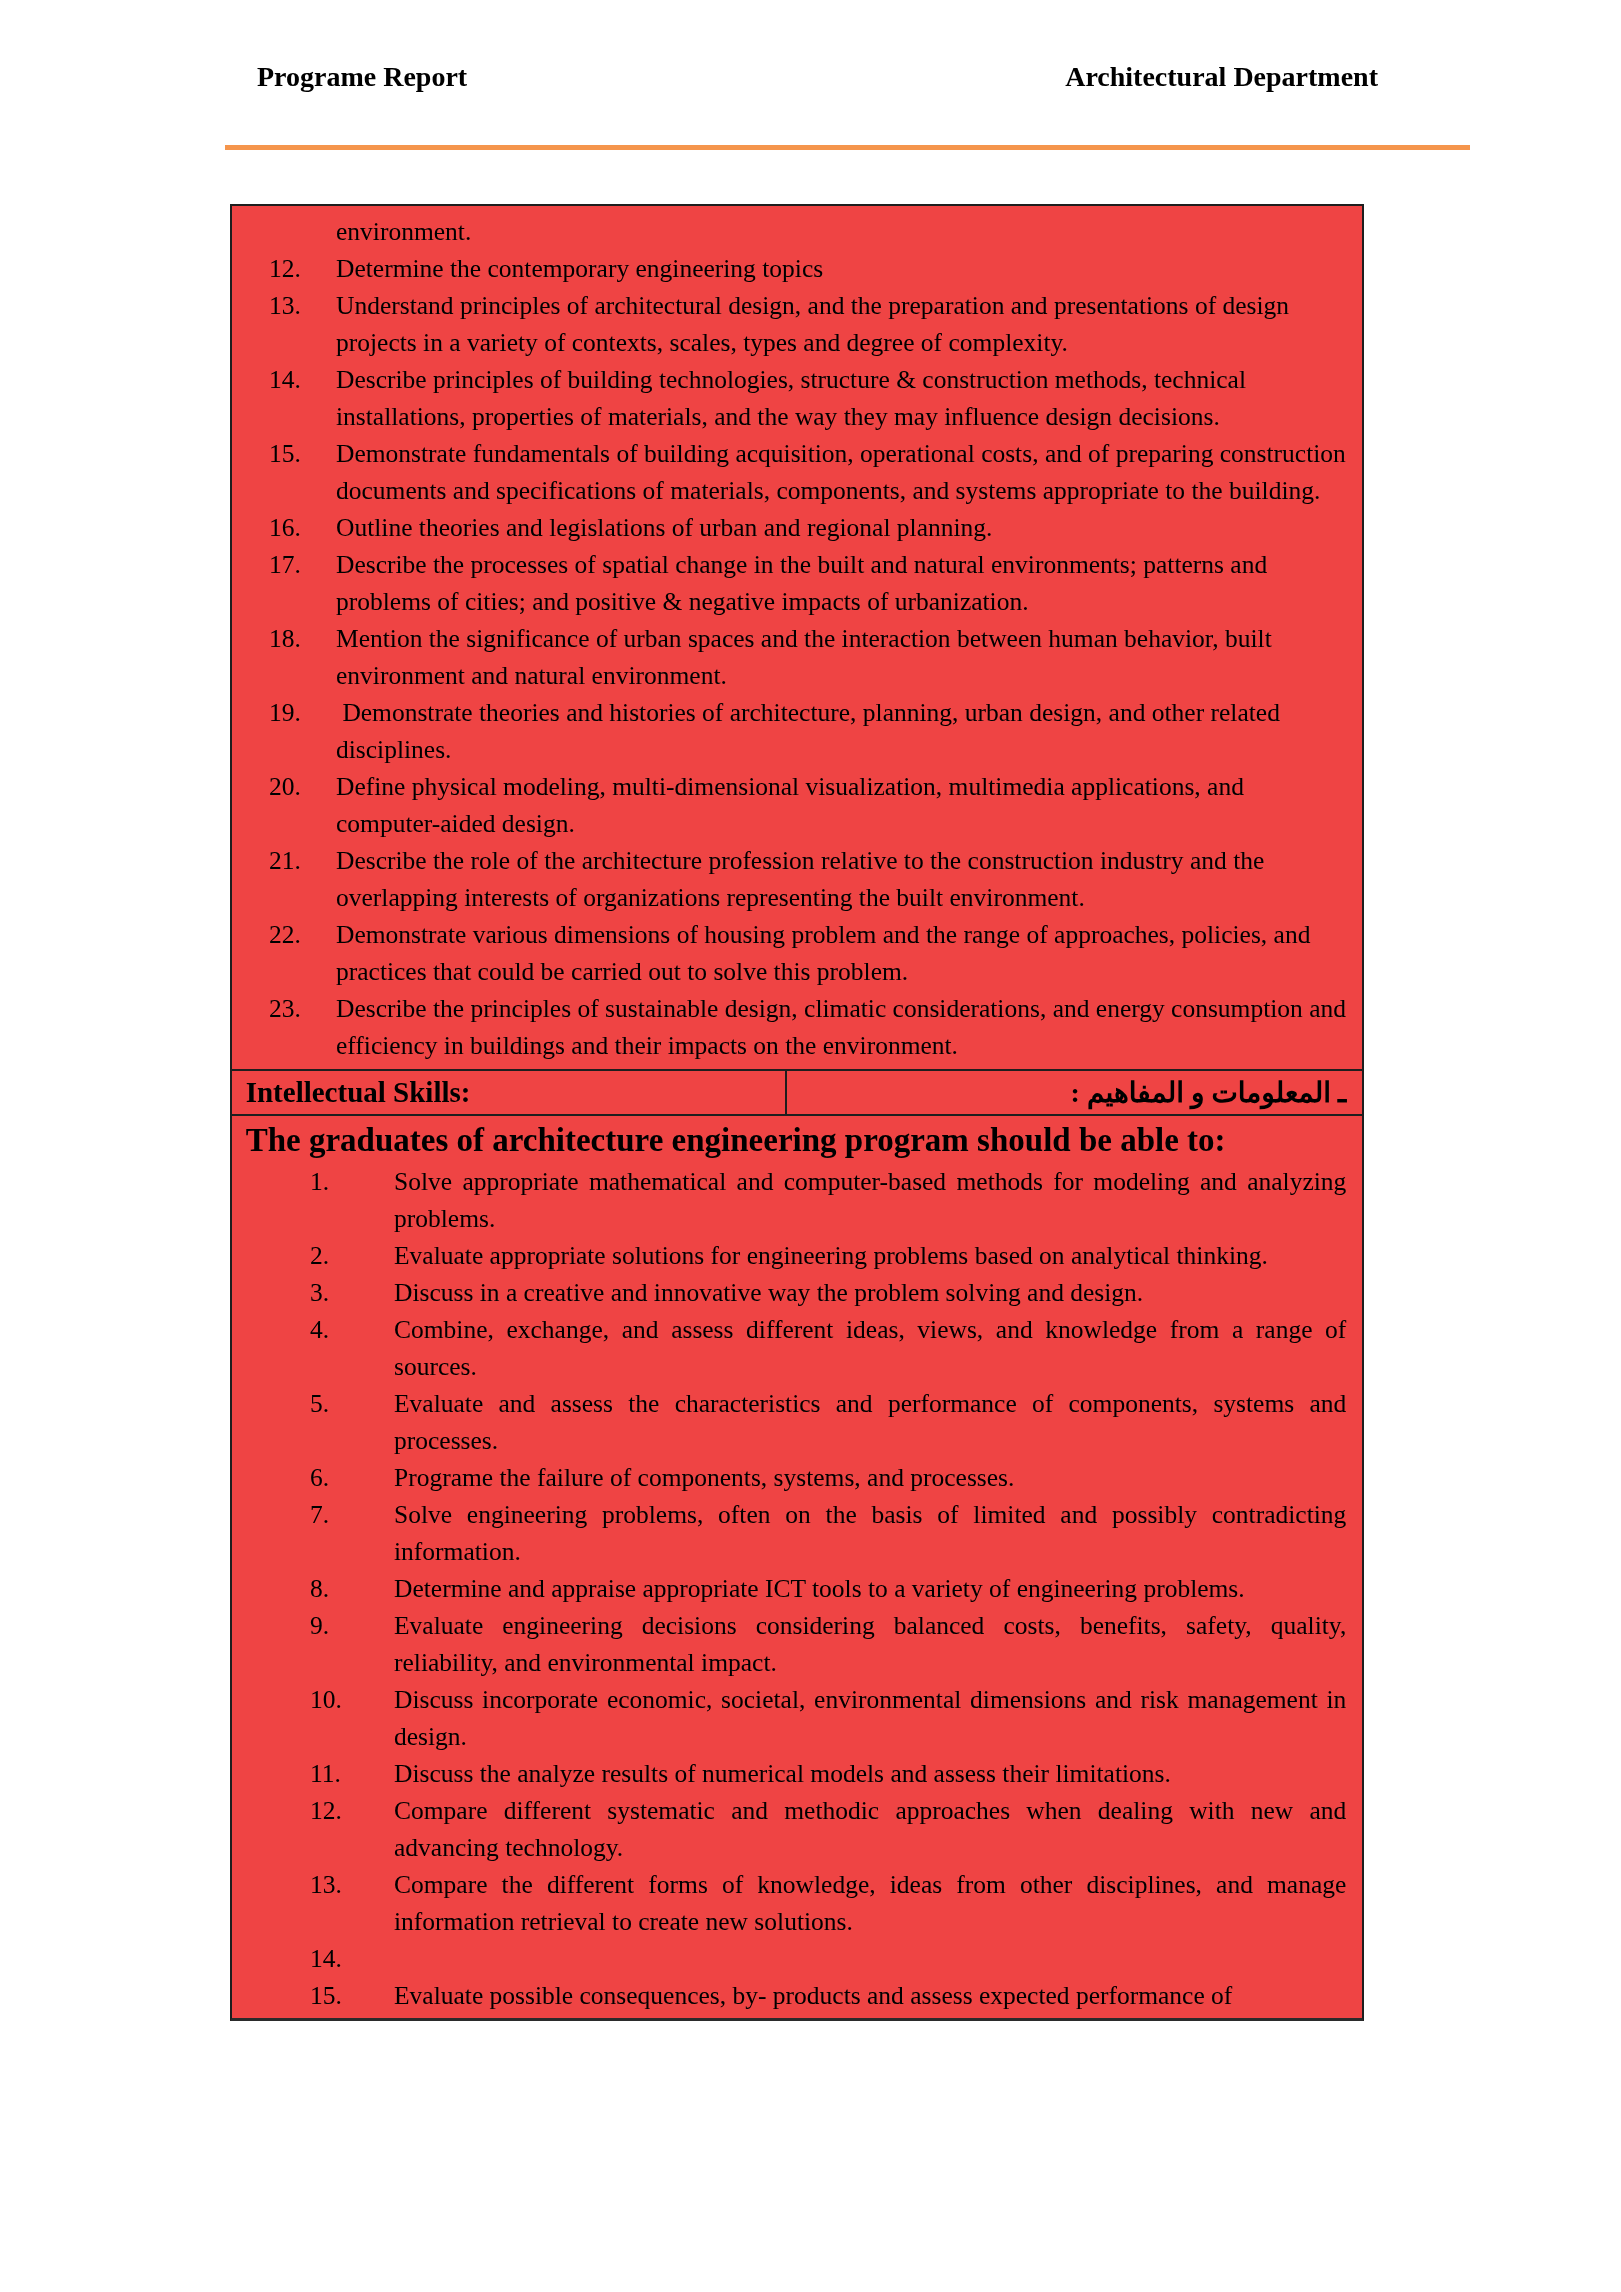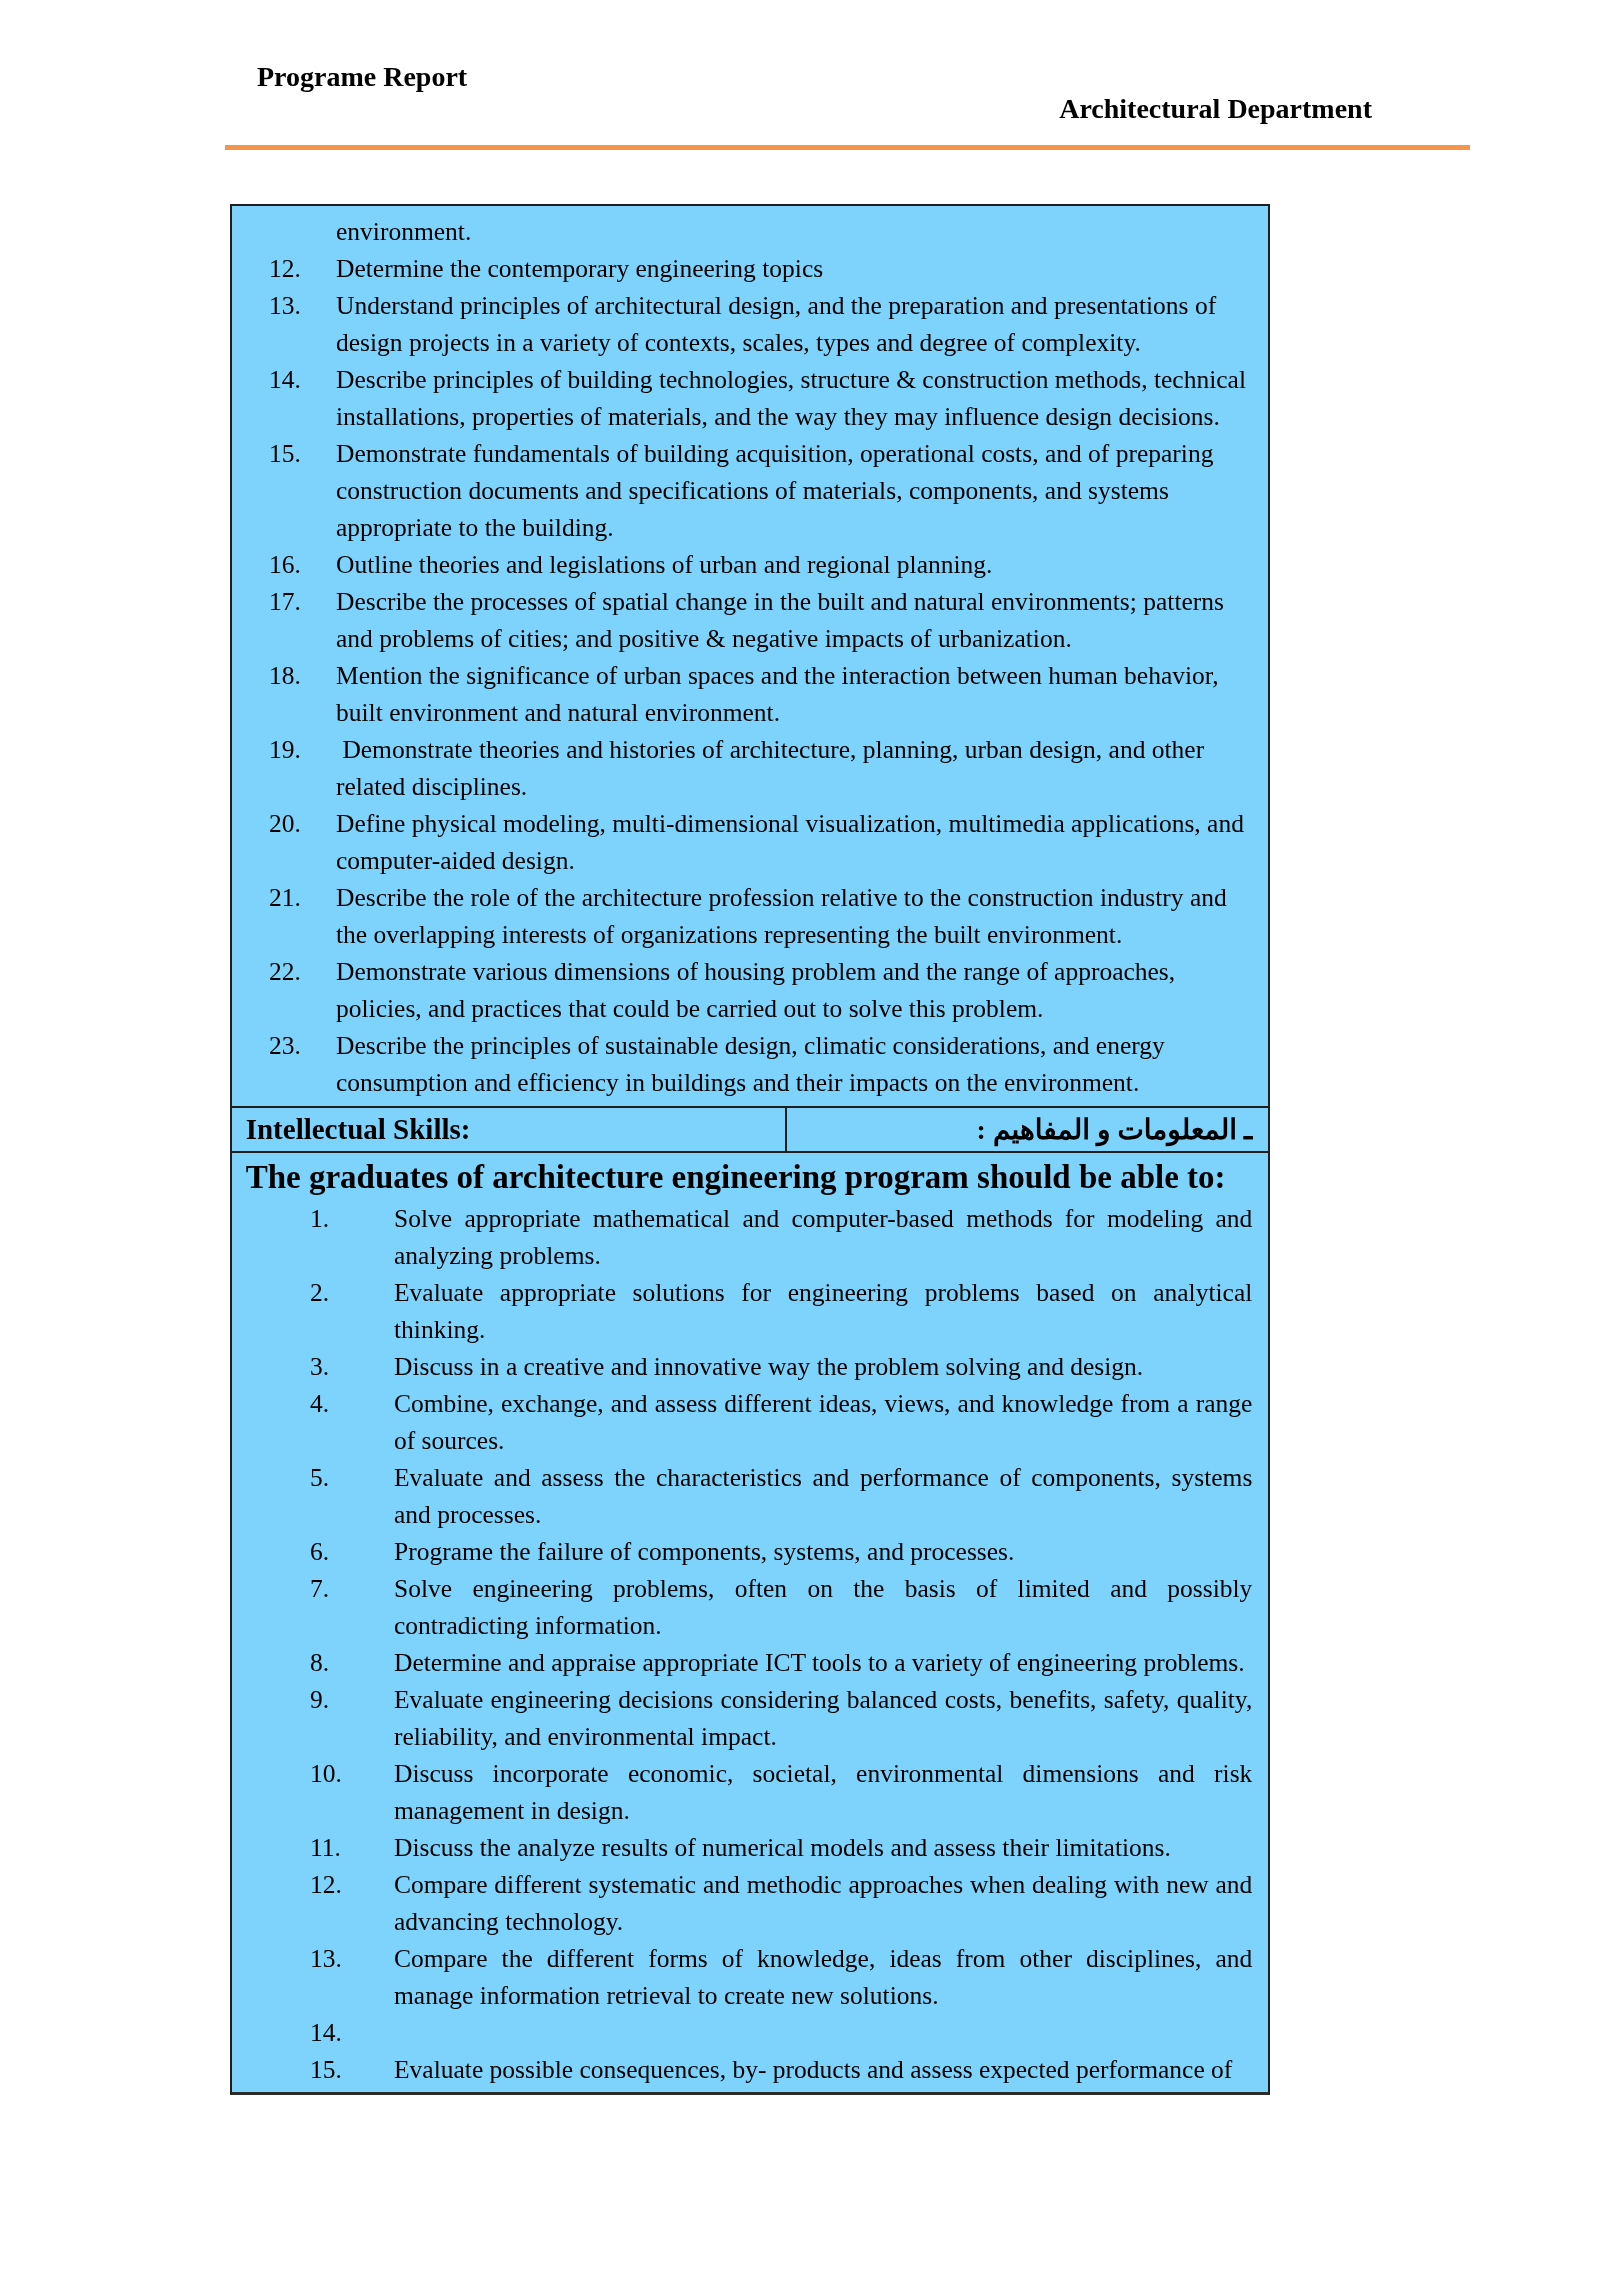--- a/index.html
+++ b/index.html
@@ -3,26 +3,26 @@
 <meta charset="utf-8">
 <style>
   html,body{margin:0;padding:0;}
   body{
     width:1621px;height:2293px;background:#ffffff;color:#000;
     font-family:"Liberation Serif","DejaVu Serif",serif;
     position:relative;overflow:hidden;
   }
   
   .hdr-left{position:absolute;left:257px;top:61px;font-weight:bold;font-size:28px;white-space:nowrap;}
-  .hdr-right{position:absolute;right:249px;top:61px;font-weight:bold;font-size:28px;white-space:nowrap;margin-top:32px;}
+  .hdr-right{position:absolute;right:243px;top:61px;font-weight:bold;font-size:28px;white-space:nowrap;}
   .hdr-rule{position:absolute;left:225px;top:145px;width:1245px;height:4.9px;background:#F5954C;}
   
   .doc-table{
-    position:absolute;left:230px;top:204px;width:1040px;box-sizing:border-box;
-    border:2px solid #1e1e1e;border-bottom:3.9px solid #2b2b2b;background:#7dd3fc;font-family:Liberation Serif, serif;
+    position:absolute;left:230px;top:204px;width:1134px;box-sizing:border-box;
+    border:2px solid #1e1e1e;border-bottom:3.9px solid #2b2b2b;background:#ef4444;font-family:Liberation Serif, serif;
   }
   .sec-knowledge{padding:6.9px 0 4.9px 0;}
   .cont{padding-left:104px;padding-right:9.8px;font-size:25.5px;line-height:37px;}
   .k-item{display:flex;padding:0 9.8px 0 37px;font-size:25.5px;line-height:37px;}
   .k-item .num{flex:0 0 67px;}
   .k-item .txt{flex:1;white-space:pre-wrap;}
   
   .skills-row{display:flex;align-items:flex-start;border-top:2px solid #1e1e1e;border-bottom:2px solid #1e1e1e;}
   .skills-en{flex:0 0 555px;box-sizing:border-box;border-right:2px solid #1e1e1e;
              padding:2.9px 0 2.9px 13.7px;font-weight:bold;font-size:29px;line-height:37px;}

